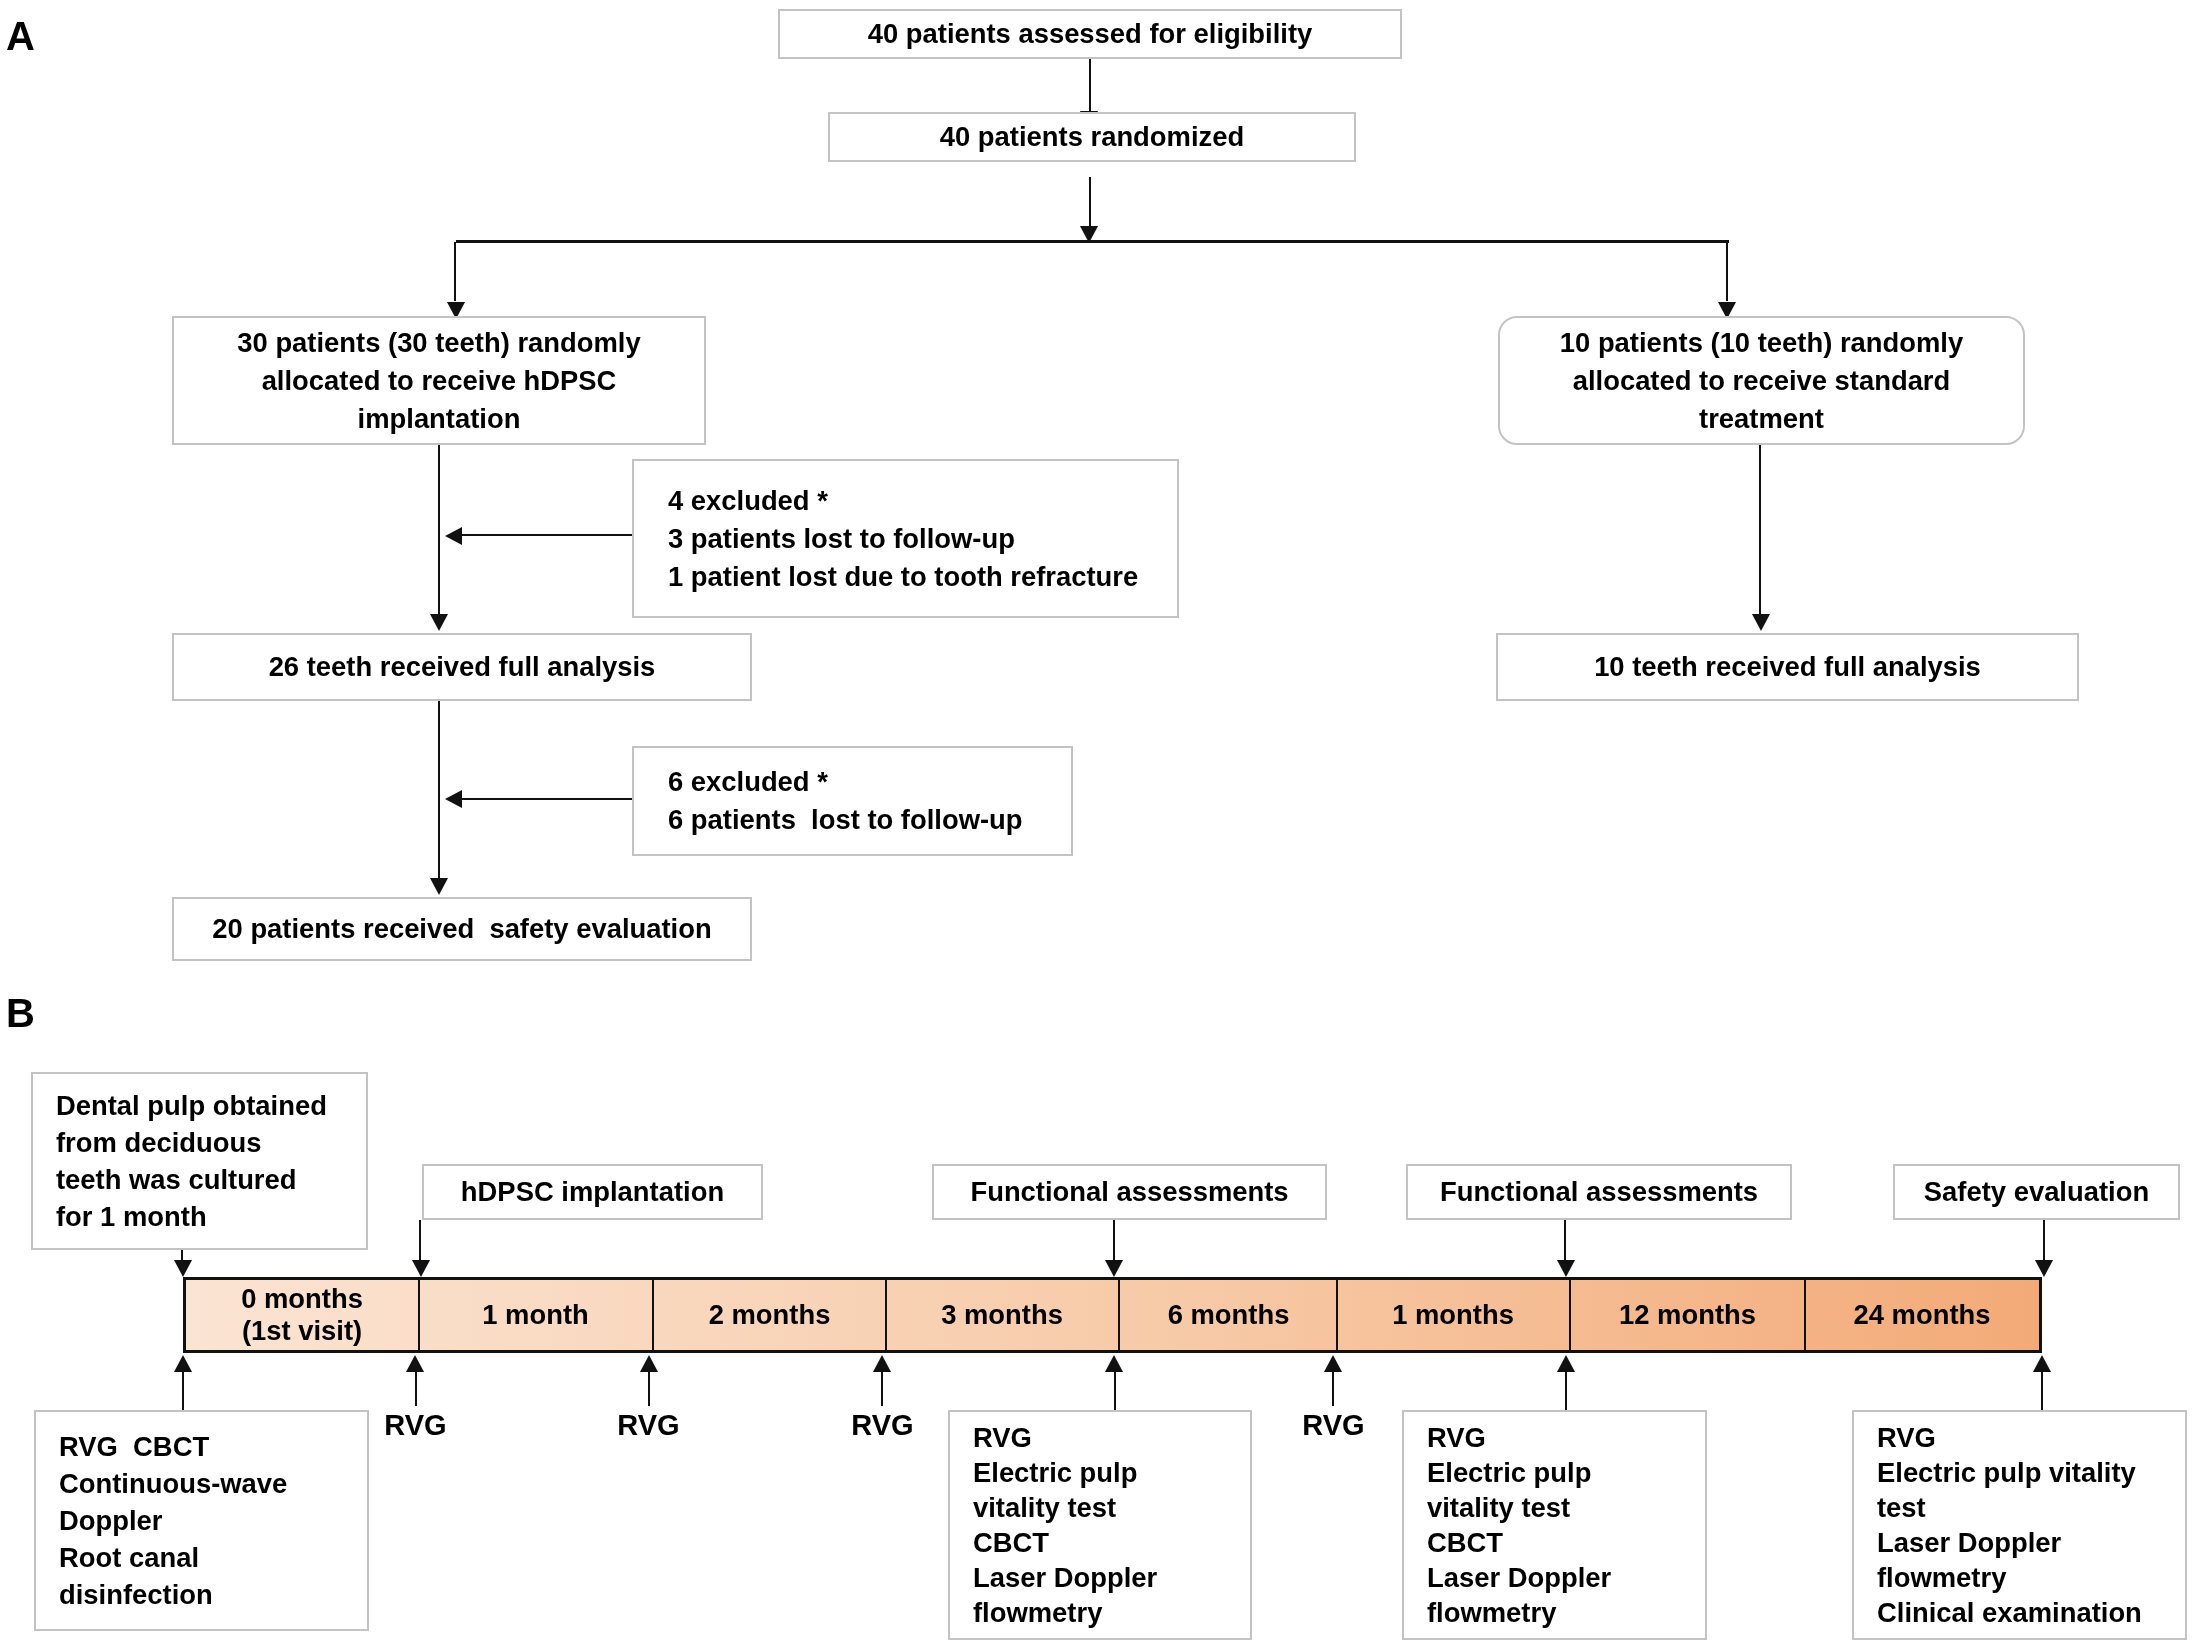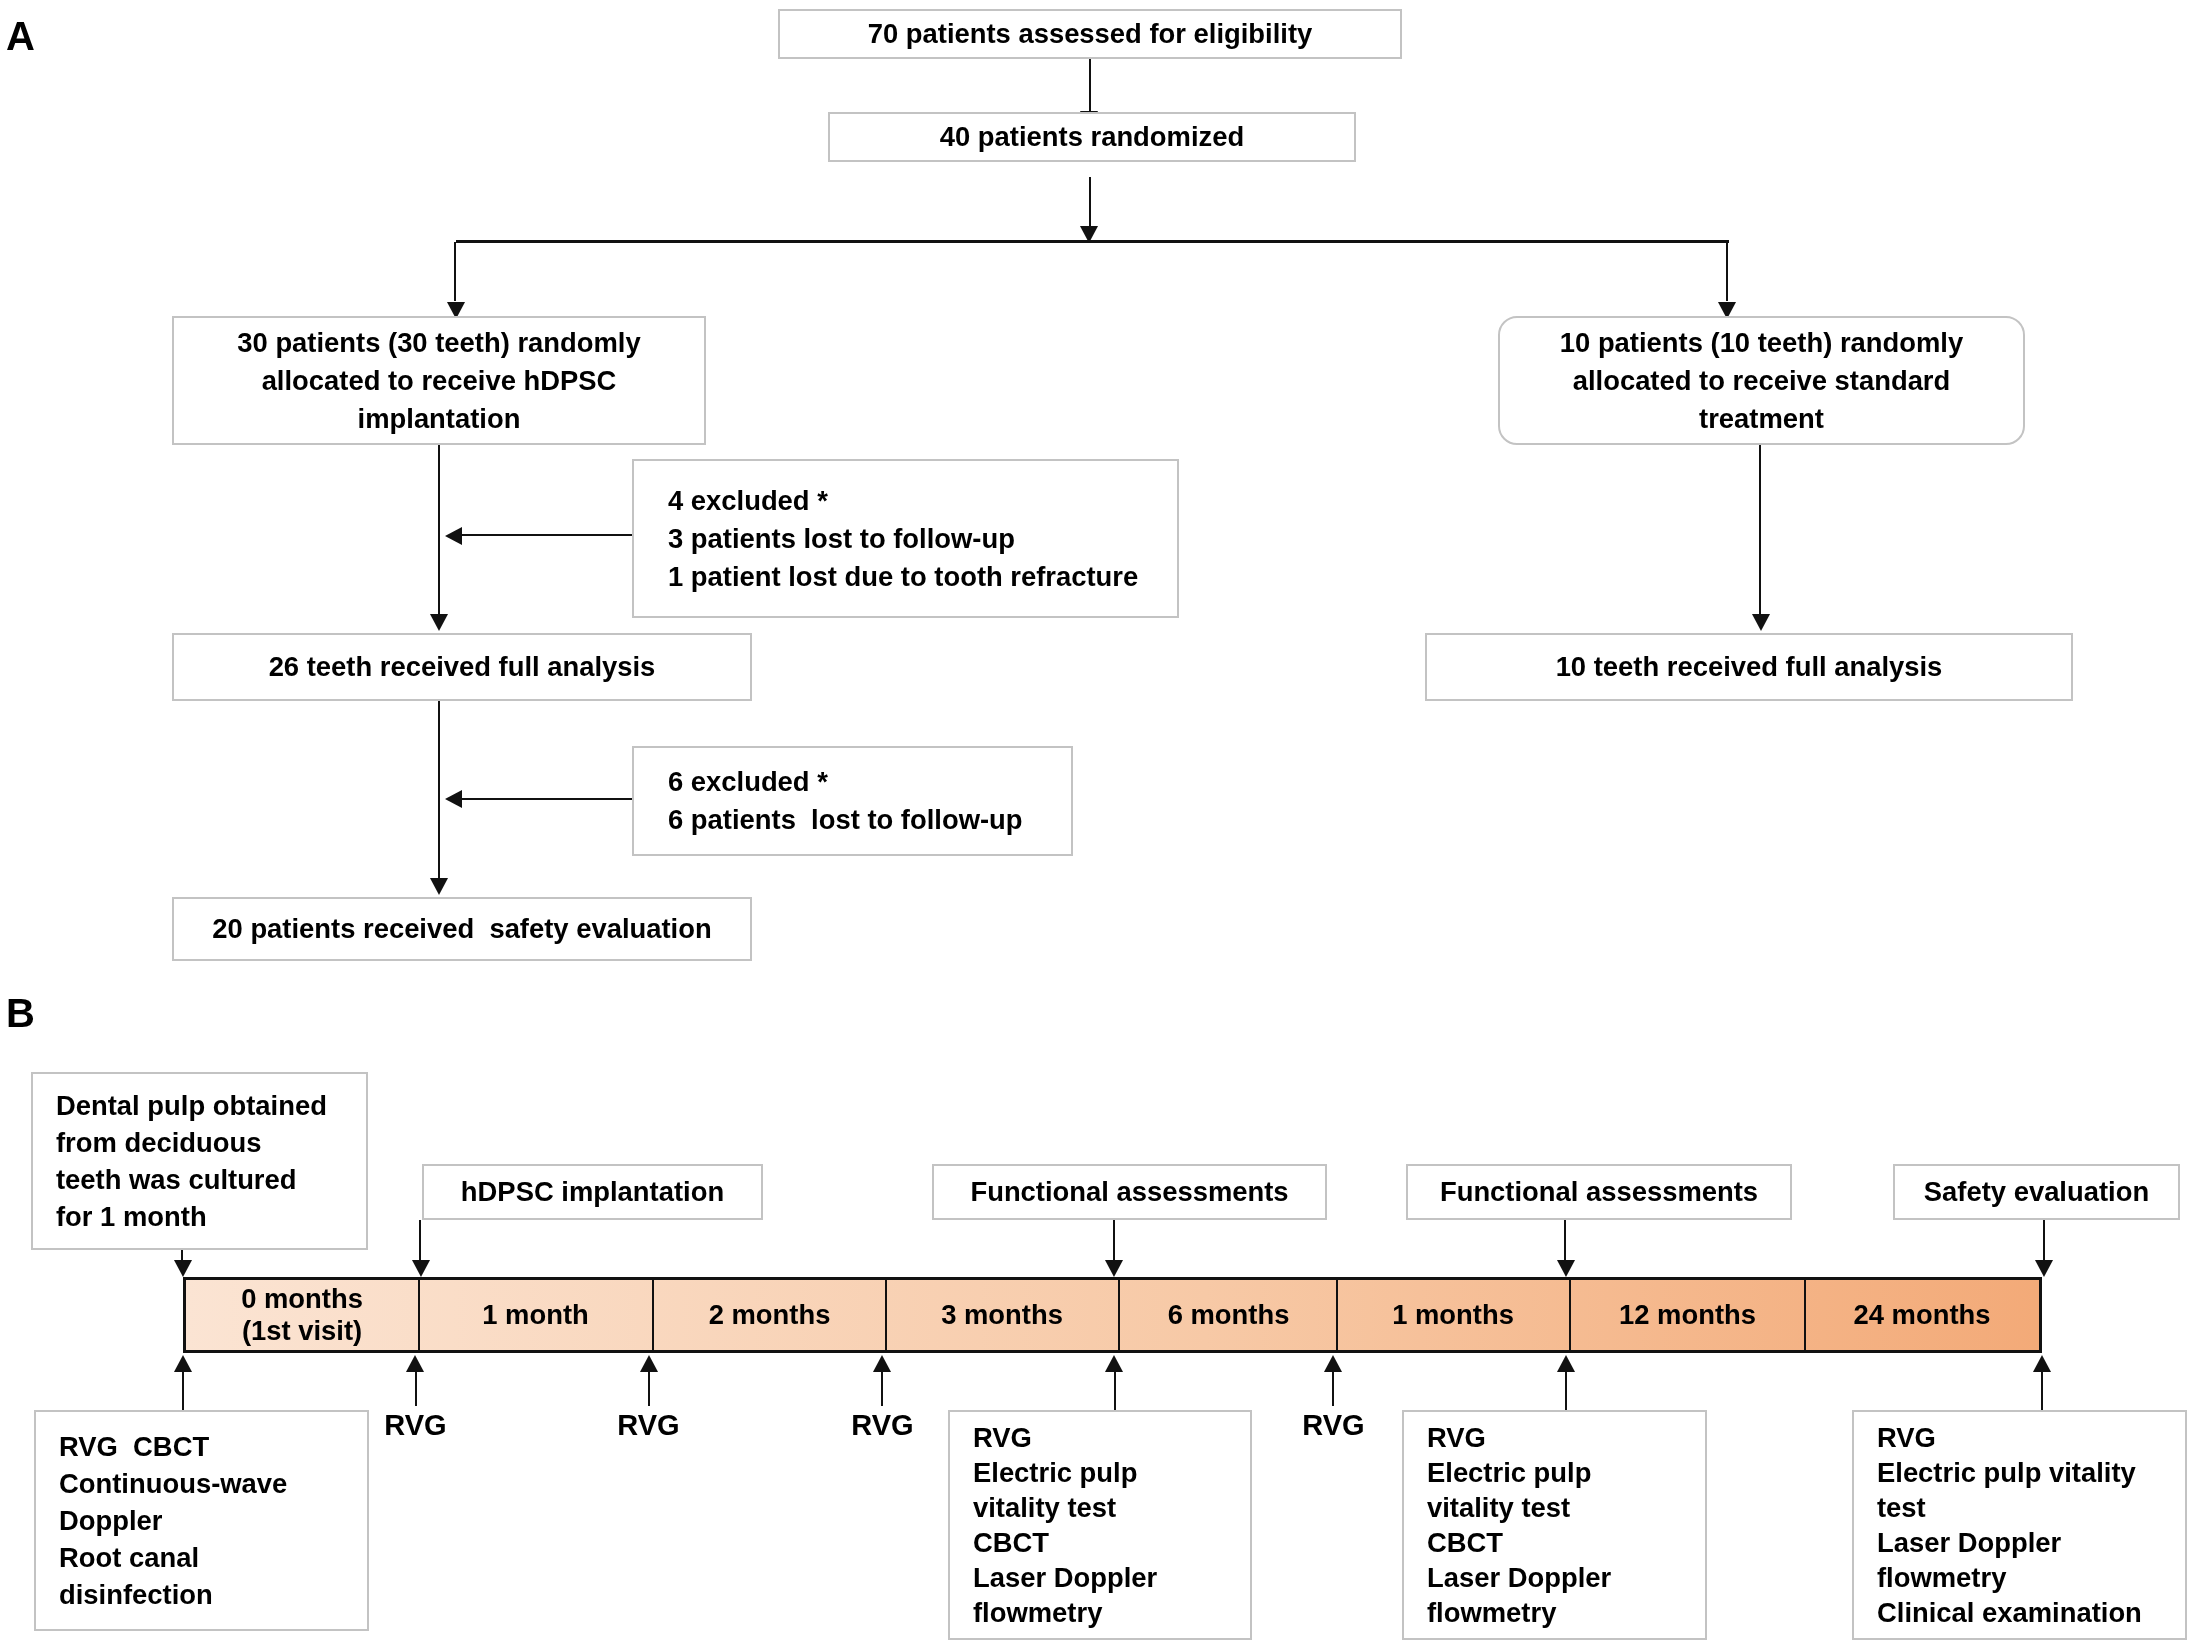--- a/index.html
+++ b/index.html
@@ -27,21 +27,21 @@
        font-weight:bold;font-size:27.4px;line-height:32px;text-align:center;box-sizing:border-box;}
   .seg.div{border-left:2.3px solid #111111;}
 </style>
 </head>
 <body>
 
 <div class="canvas">
 
   <div class="panel-label" style="left:6.1px;top:13.7px;">A</div>
 
-  <div class="box f36 pre" style="left:778px;top:9.1px;width:624px;height:50px;">70 patients assessed for eligibility</div>
+  <div class="box f36 pre" style="left:778px;top:9.1px;width:624px;height:50px;">40 patients assessed for eligibility</div>
 
   <div class="stem" style="left:1089px;top:59px;width:2.3px;height:53px;"></div>
   <div class="head down" style="left:1080px;top:111px;"></div>
 
   <div class="box f36 pre" style="left:828px;top:112px;width:528px;height:50px;">40 patients randomized</div>
 
   <div class="stem" style="left:1089px;top:177px;width:2.3px;height:49px;"></div>
   <div class="head down" style="left:1080px;top:226px;"></div>
   <div class="hline" style="left:456px;top:240px;width:1273px;height:3px;"></div>
 
@@ -75,21 +75,21 @@
   <div class="box f36 pre alignleft" style="left:632px;top:746px;width:441px;height:110px;padding-left:34px;">6 excluded *
 6 patients  lost to follow-up</div>
   <div class="stem" style="left:462px;top:798px;width:170px;height:2.3px;"></div>
   <div class="head leftp" style="left:445px;top:790px;"></div>
 
   <div class="box f36 pre" style="left:172px;top:897px;width:580px;height:64px;">20 patients received  safety evaluation</div>
 
   <div class="stem" style="left:1759px;top:445px;width:2.3px;height:169px;"></div>
   <div class="head down" style="left:1752px;top:614px;"></div>
 
-  <div class="box f36 pre" style="left:1425px;top:633px;width:648px;height:68px;">10 teeth received full analysis</div>
+  <div class="box f36 pre" style="left:1496px;top:633px;width:583px;height:68px;">10 teeth received full analysis</div>
 
   <div class="panel-label" style="left:6.1px;top:991px;">B</div>
 
   <div class="box f36t pre alignleft" style="left:31px;top:1072px;width:337px;height:178px;padding-left:23px;">Dental pulp obtained
 from deciduous
 teeth was cultured
 for 1 month</div>
 
   <div class="box f36 pre" style="left:382px;top:1164px;width:341px;height:56px;margin-left:40px;">hDPSC implantation</div>
 

